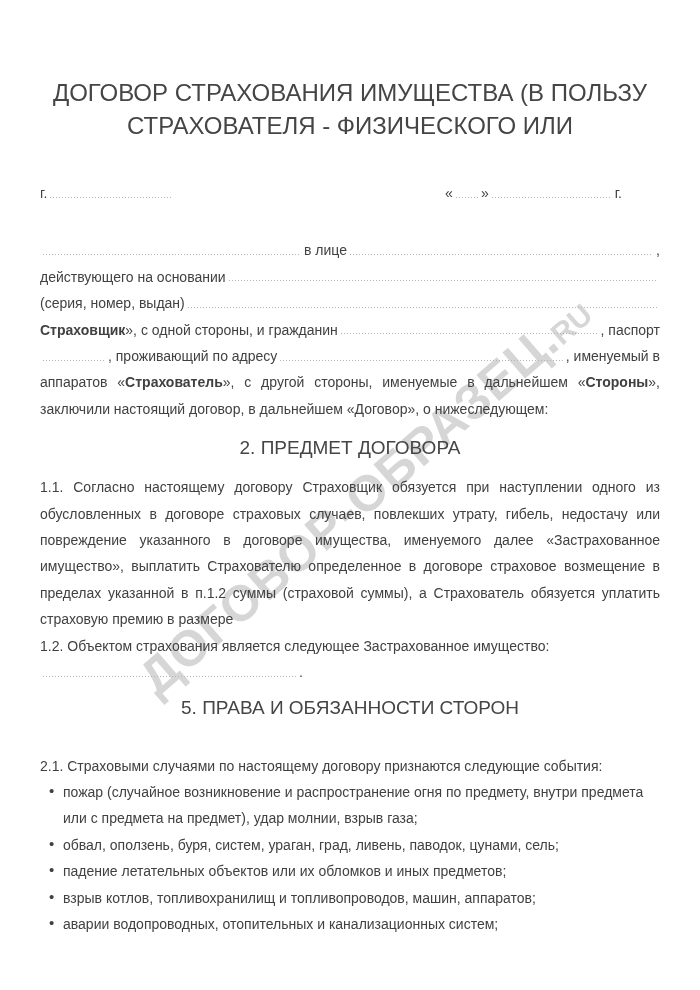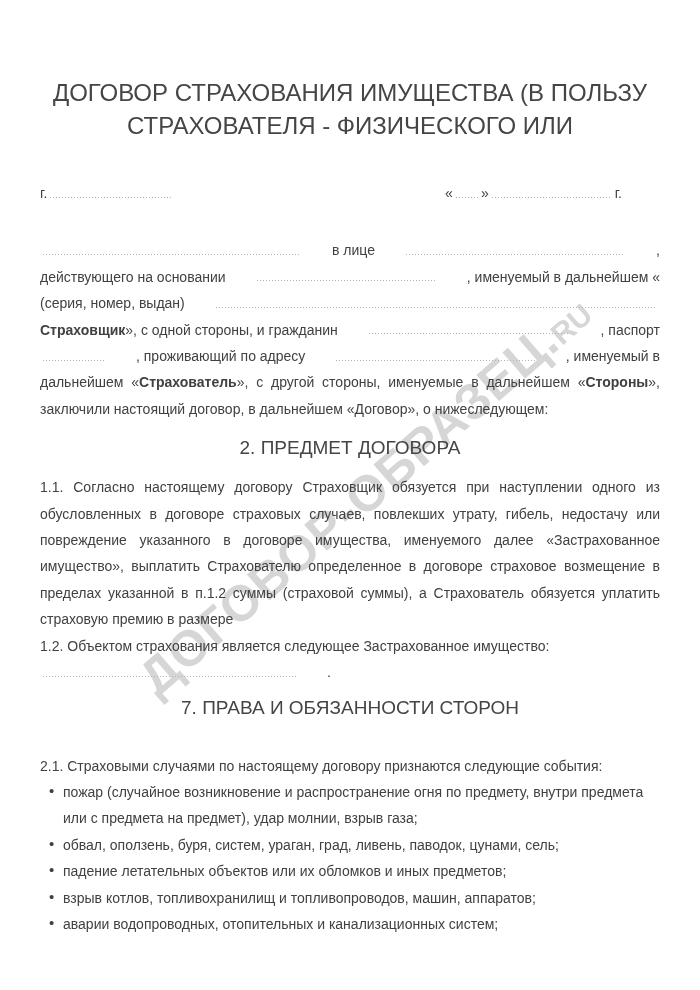--- a/index.html
+++ b/index.html
@@ -58,21 +58,21 @@
   }
   .grow { flex: 1 1 auto; }
   .w62 { width: 62px; }
   .w122 { width: 122px; }
   .w22 { width: 22px; }
   .w120 { width: 120px; }
   .w253 { width: 253px; }
   .w258 { width: 258px; }
 
   .intro { margin-top: 31px; }
-  .line { display: flex; align-items: baseline; white-space: pre; gap: 28px; }
+  .line { display: flex; align-items: baseline; white-space: pre; }
   .just { text-align: justify; }
 
   .heading { font-size: 19px; line-height: 26px; font-weight: normal; text-align: center; color: #454545; }
   .h1 { margin-top: 13px; }
   .h2 { margin-top: 9px; }
   .p11 { margin-top: 13px; }
   .p21 { margin-top: 32px; }
 
   .bullets { list-style: none; margin: 0; padding: 0 0 0 23px; }
   .bullets li { position: relative; text-align: left; }
@@ -114,53 +114,52 @@
     <div class="intro">
       <div class="line">
         <span class="dots w258"></span>
         <span>в лице</span>
         <span class="dots grow"></span>
         <span>,</span>
       </div>
       <div class="line">
         <span>действующего на основании</span>
         <span class="dots grow"></span>
-        <span>, именуемый в дальнейшем «</span>
       </div>
       <div class="line">
         <span>(серия, номер, выдан)</span>
         <span class="dots grow"></span>
       </div>
       <div class="line">
         <span><b>Страховщик</b><span>», с одной стороны, и гражданин</span></span>
         <span class="dots grow"></span>
         <span>, паспорт</span>
       </div>
       <div class="line">
         <span class="dots w62"></span>
         <span>, проживающий по адресу</span>
         <span class="dots grow"></span>
         <span>, именуемый в</span>
       </div>
       <div class="just">
-        <span>дальнейшем «</span><b>Страхователь</b><span>», с другой стороны, именуемые в дальнейшем «</span><b>Стороны</b><span>», заключили настоящий договор, в дальнейшем «Договор», о нижеследующем:</span>
+        <span>аппаратов «</span><b>Страхователь</b><span>», с другой стороны, именуемые в дальнейшем «</span><b>Стороны</b><span>», заключили настоящий договор, в дальнейшем «Договор», о нижеследующем:</span>
       </div>
     </div>
 
     <h2 class="heading h1">2. ПРЕДМЕТ ДОГОВОРА</h2>
 
     <div class="just p11">1.1. Согласно настоящему договору Страховщик обязуется при наступлении одного из обусловленных в договоре страховых случаев, повлекших утрату, гибель, недостачу или повреждение указанного в договоре имущества, именуемого далее «Застрахованное имущество», выплатить Страхователю определенное в договоре страховое возмещение в пределах указанной в п.1.2 суммы (страховой суммы), а Страхователь обязуется уплатить страховую премию в размере</div>
 
     <div>1.2. Объектом страхования является следующее Застрахованное имущество:</div>
     <div class="line">
       <span class="dots w253"></span>
       <span>.</span>
     </div>
 
-    <h2 class="heading h2">7. ПРАВА И ОБЯЗАННОСТИ СТОРОН</h2>
+    <h2 class="heading h2">5. ПРАВА И ОБЯЗАННОСТИ СТОРОН</h2>
 
     <div class="p21">2.1. Страховыми случаями по настоящему договору признаются следующие события:</div>
 
     <ul class="bullets">
       <li>
         <span class="bullet">•</span>
         <span>пожар (случайное возникновение и распространение огня по предмету, внутри предмета или с предмета на предмет), удар молнии, взрыв газа;</span>
       </li>
       <li>
         <span class="bullet">•</span>

